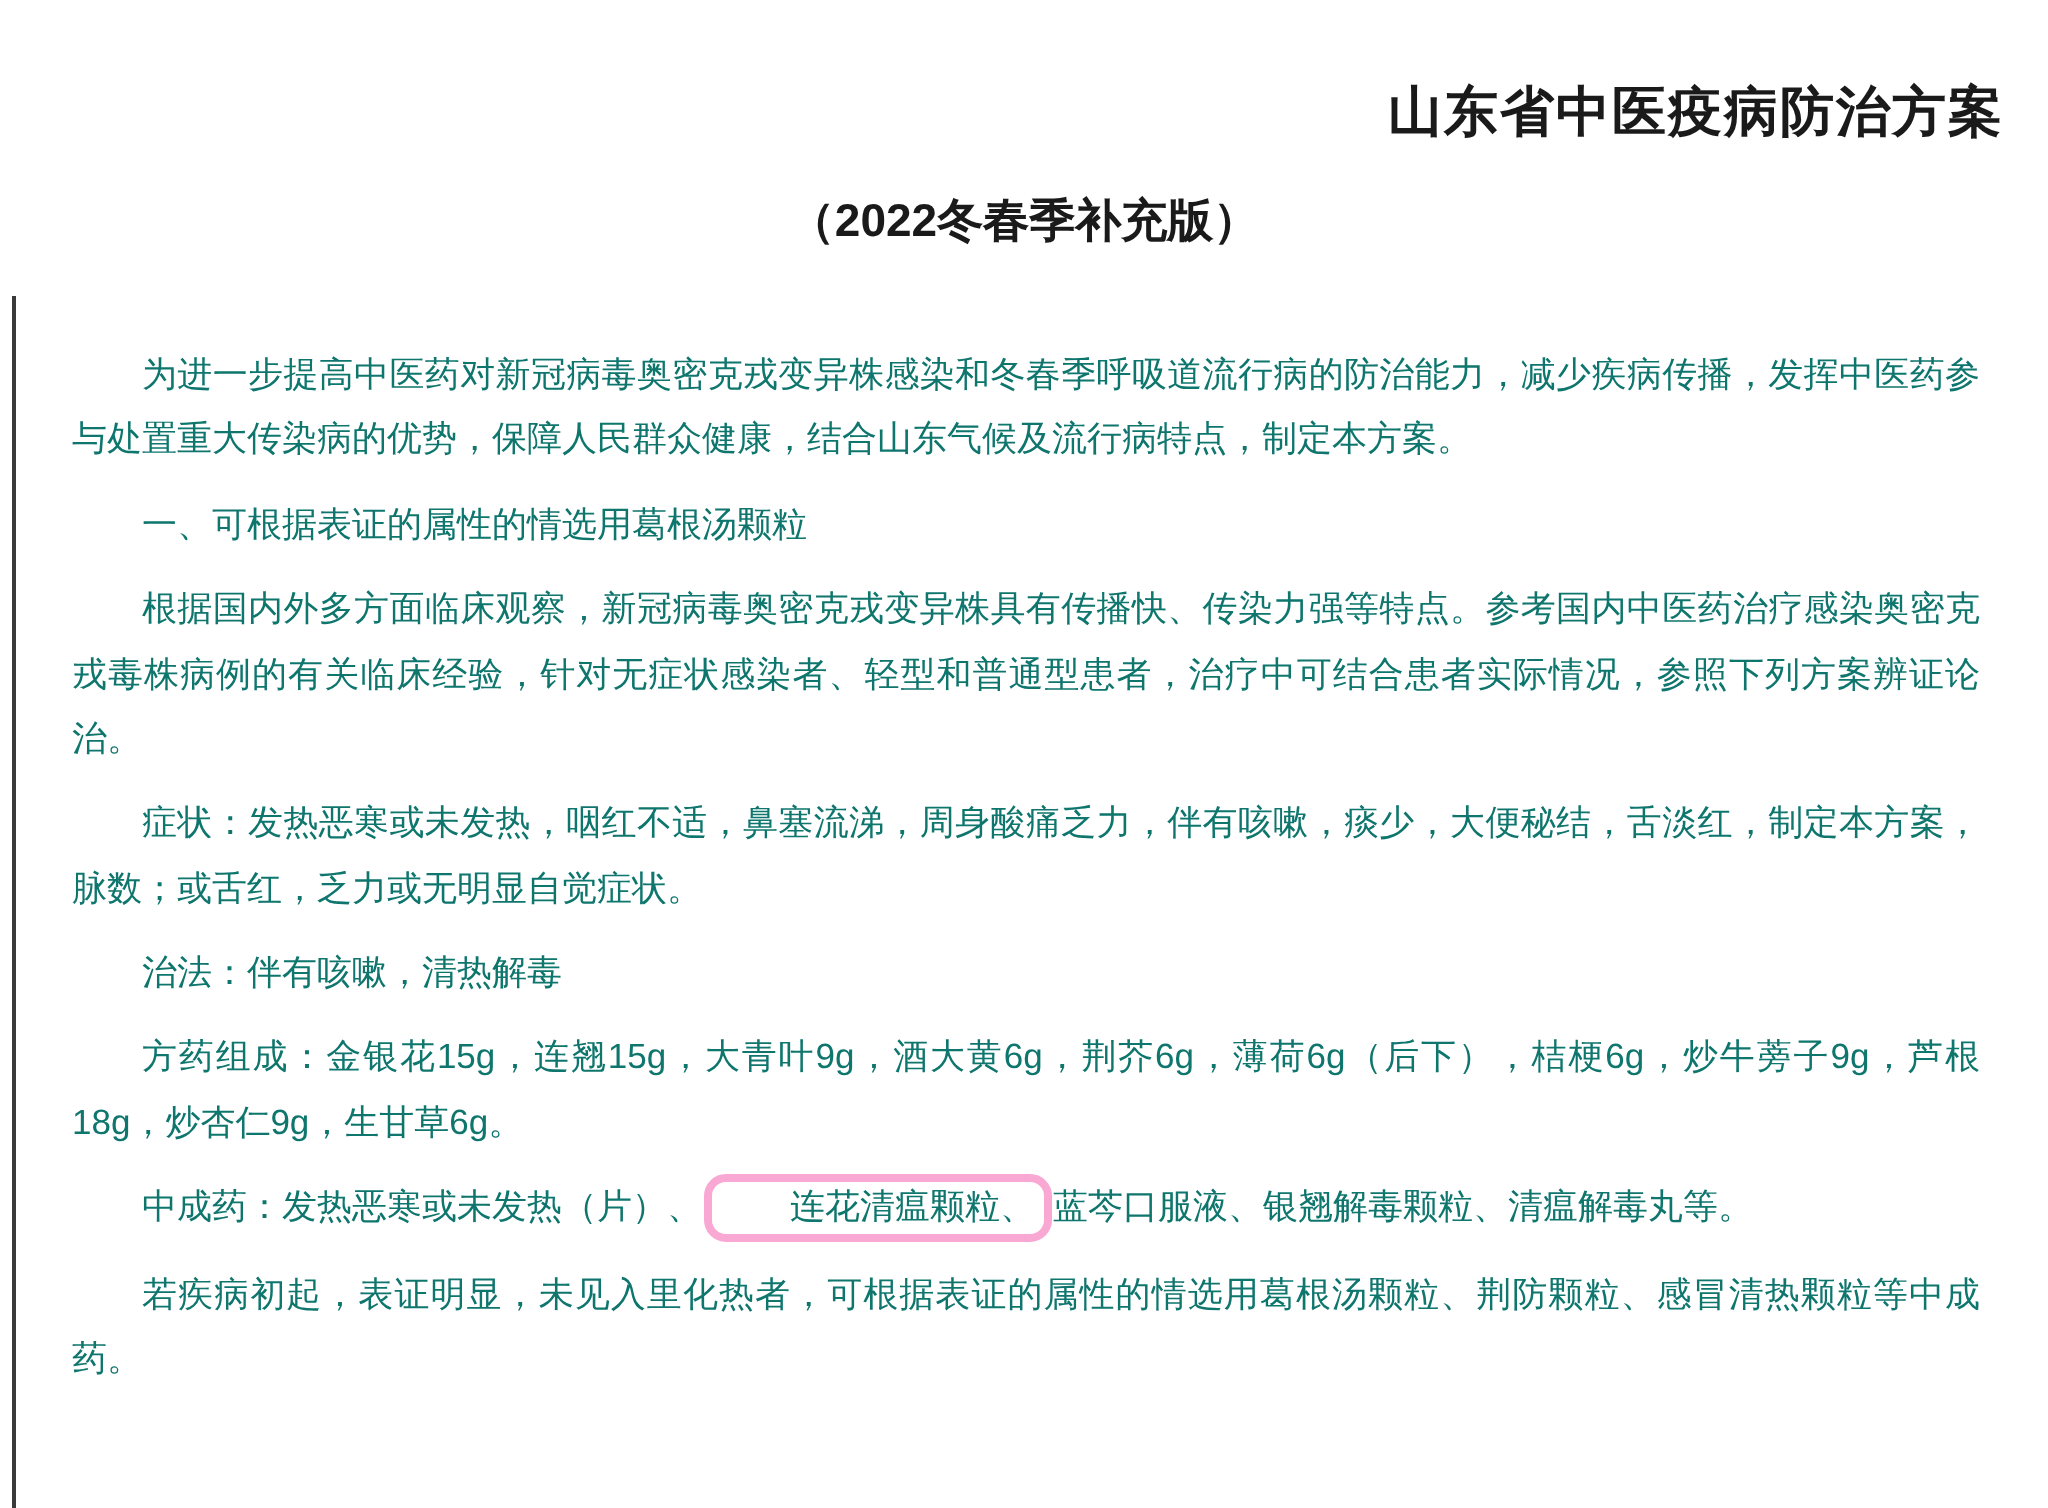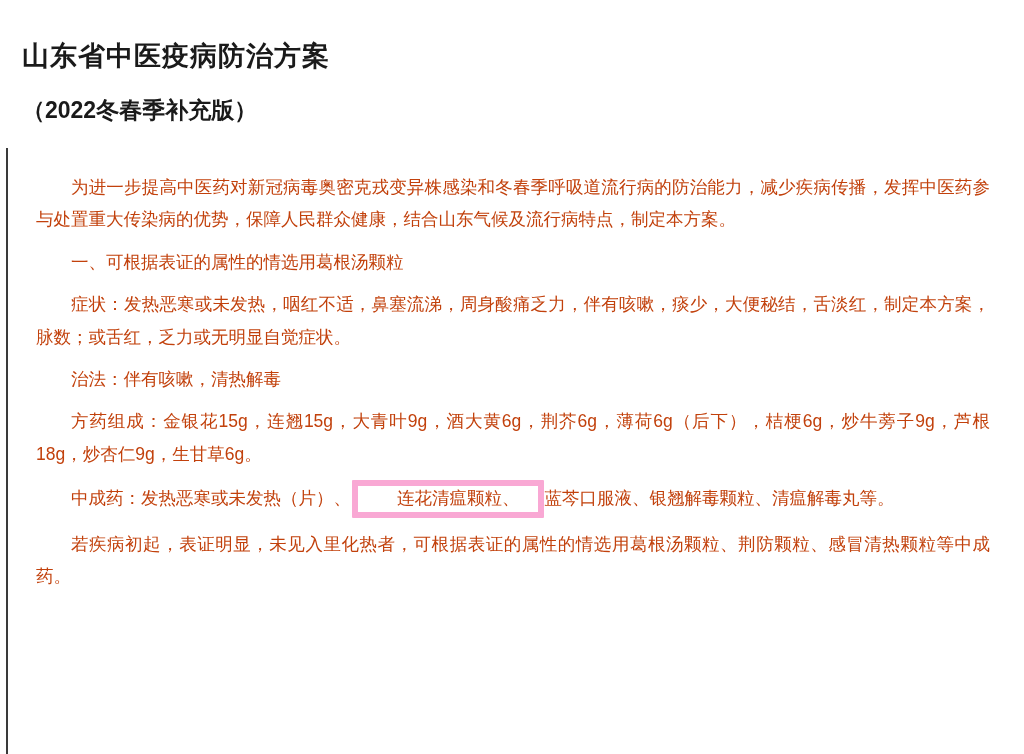--- a/index.html
+++ b/index.html
@@ -24,78 +24,80 @@
   }
   .left-rule {
     position: absolute;
     left: 6px;
     top: 148px;
     width: 2px;
     height: 606px;
     background: #3a3a3a;
   }
   .doc-title {
-    text-align: left;
+    text-align: right;
     font-size: 27px;
     font-weight: bold;
     letter-spacing: 1px;
     margin: 18px 0 0 0;
     line-height: 1.5;
     font-family: "Liberation Sans", "DejaVu Sans", sans-serif;
   }
   .doc-subtitle {
+    text-align: center;
     font-size: 23px;
     font-weight: bold;
     margin: 16px 0 0 0;
     line-height: 1.5;
     font-family: "Liberation Sans", "DejaVu Sans", sans-serif;
   }
   .body-area {
     margin-top: 44px;
     padding-left: 14px;
     padding-right: 12px;
   }
   p.para {
     font-size: 17.5px;
     line-height: 1.85;
     margin: 0 0 10px 0;
     text-align: justify;
     text-justify: inter-ideograph;
     text-indent: 2em;
     font-family: "Liberation Sans", "DejaVu Sans", sans-serif;
-    color: #c2410c;
+    color: #0f766e;
   }
   p.section {
     text-indent: 2em;
   }
   .highlight-box {
-    border: 6px solid #f9a8d4;
-    padding: 1px 18px 2px 4px;
+    border: 4px solid #f9a8d4;
+    padding: 1px 4px 2px 4px;
     margin: 0 1px;
     display: inline-block;
     line-height: 1.3;
-    border-radius: 1px;
+    border-radius: 11px;
   }
 </style>
 </head>
 <body>
 
 <div class="page">
 
   <div class="left-rule"></div>
 
   <h1 class="doc-title">山东省中医疫病防治方案</h1>
   <h2 class="doc-subtitle">（2022冬春季补充版）</h2>
 
   <div class="body-area">
 
     <p class="para">为进一步提高中医药对新冠病毒奥密克戎变异株感染和冬春季呼吸道流行病的防治能力，减少疾病传播，发挥中医药参与处置重大传染病的优势，保障人民群众健康，结合山东气候及流行病特点，制定本方案。</p>
 
     <p class="para section">一、可根据表证的属性的情选用葛根汤颗粒</p>
 
+    <p class="para">根据国内外多方面临床观察，新冠病毒奥密克戎变异株具有传播快、传染力强等特点。参考国内中医药治疗感染奥密克戎毒株病例的有关临床经验，针对无症状感染者、轻型和普通型患者，治疗中可结合患者实际情况，参照下列方案辨证论治。</p>
 
     <p class="para">症状：发热恶寒或未发热，咽红不适，鼻塞流涕，周身酸痛乏力，伴有咳嗽，痰少，大便秘结，舌淡红，制定本方案，脉数；或舌红，乏力或无明显自觉症状。</p>
 
     <p class="para">治法：伴有咳嗽，清热解毒</p>
 
     <p class="para">方药组成：金银花15g，连翘15g，大青叶9g，酒大黄6g，荆芥6g，薄荷6g（后下），桔梗6g，炒牛蒡子9g，芦根18g，炒杏仁9g，生甘草6g。</p>
 
 
     <p class="para"><span>中成药：发热恶寒或未发热（片）、</span><span class="highlight-box">连花清瘟颗粒、</span><span>蓝芩口服液、银翘解毒颗粒、清瘟解毒丸等。</span></p>
 

